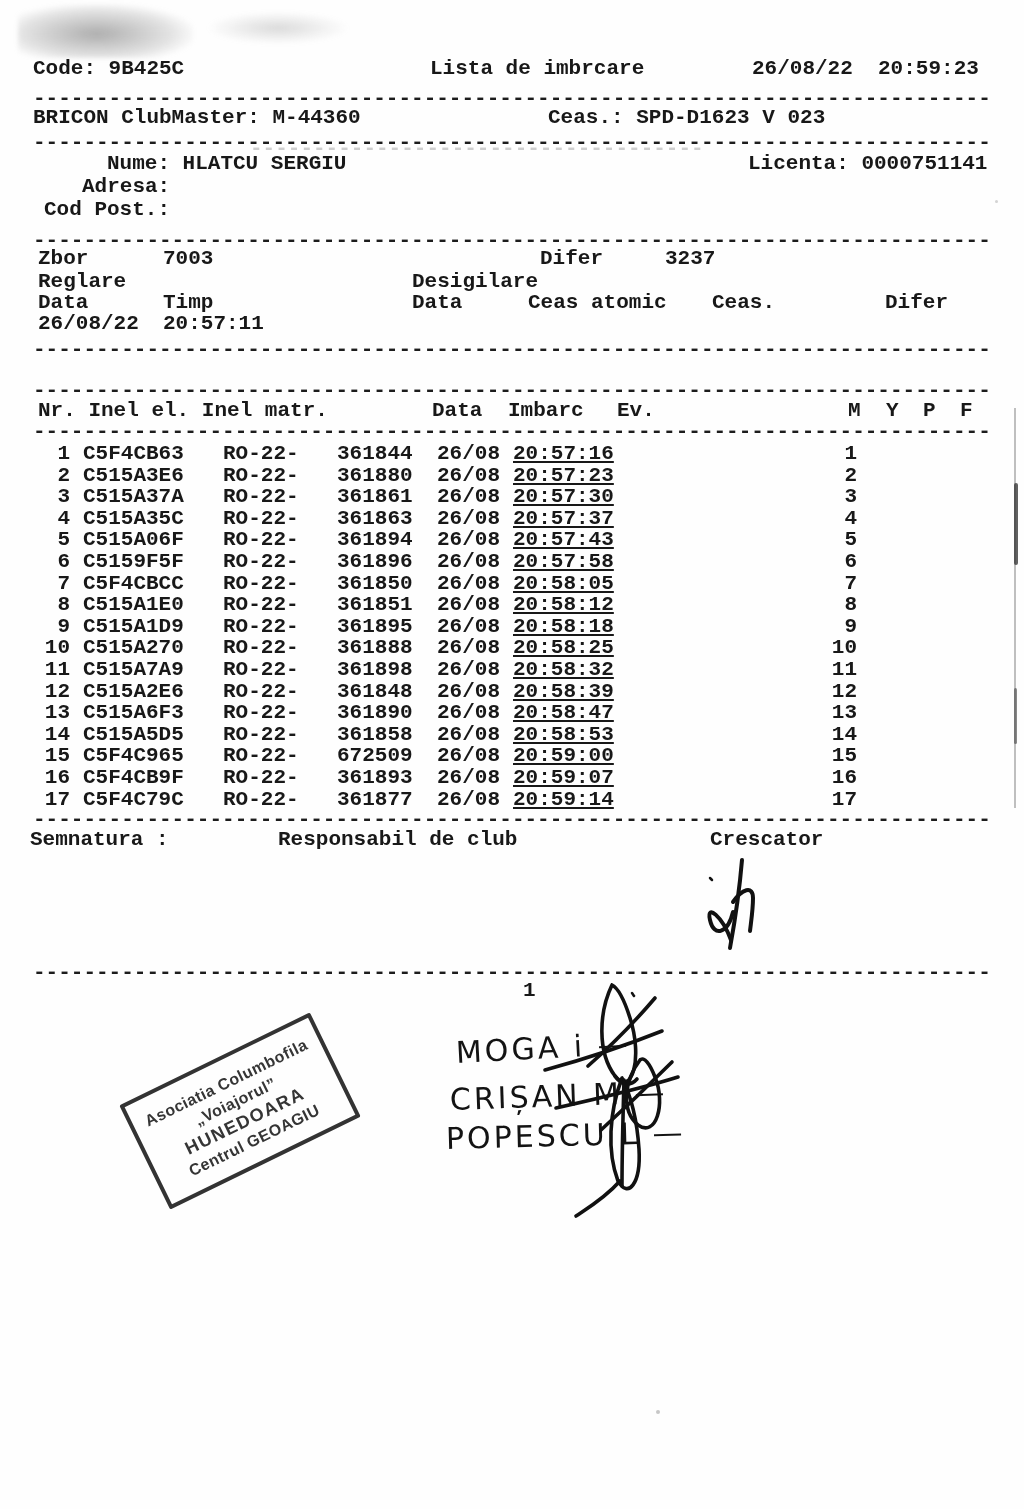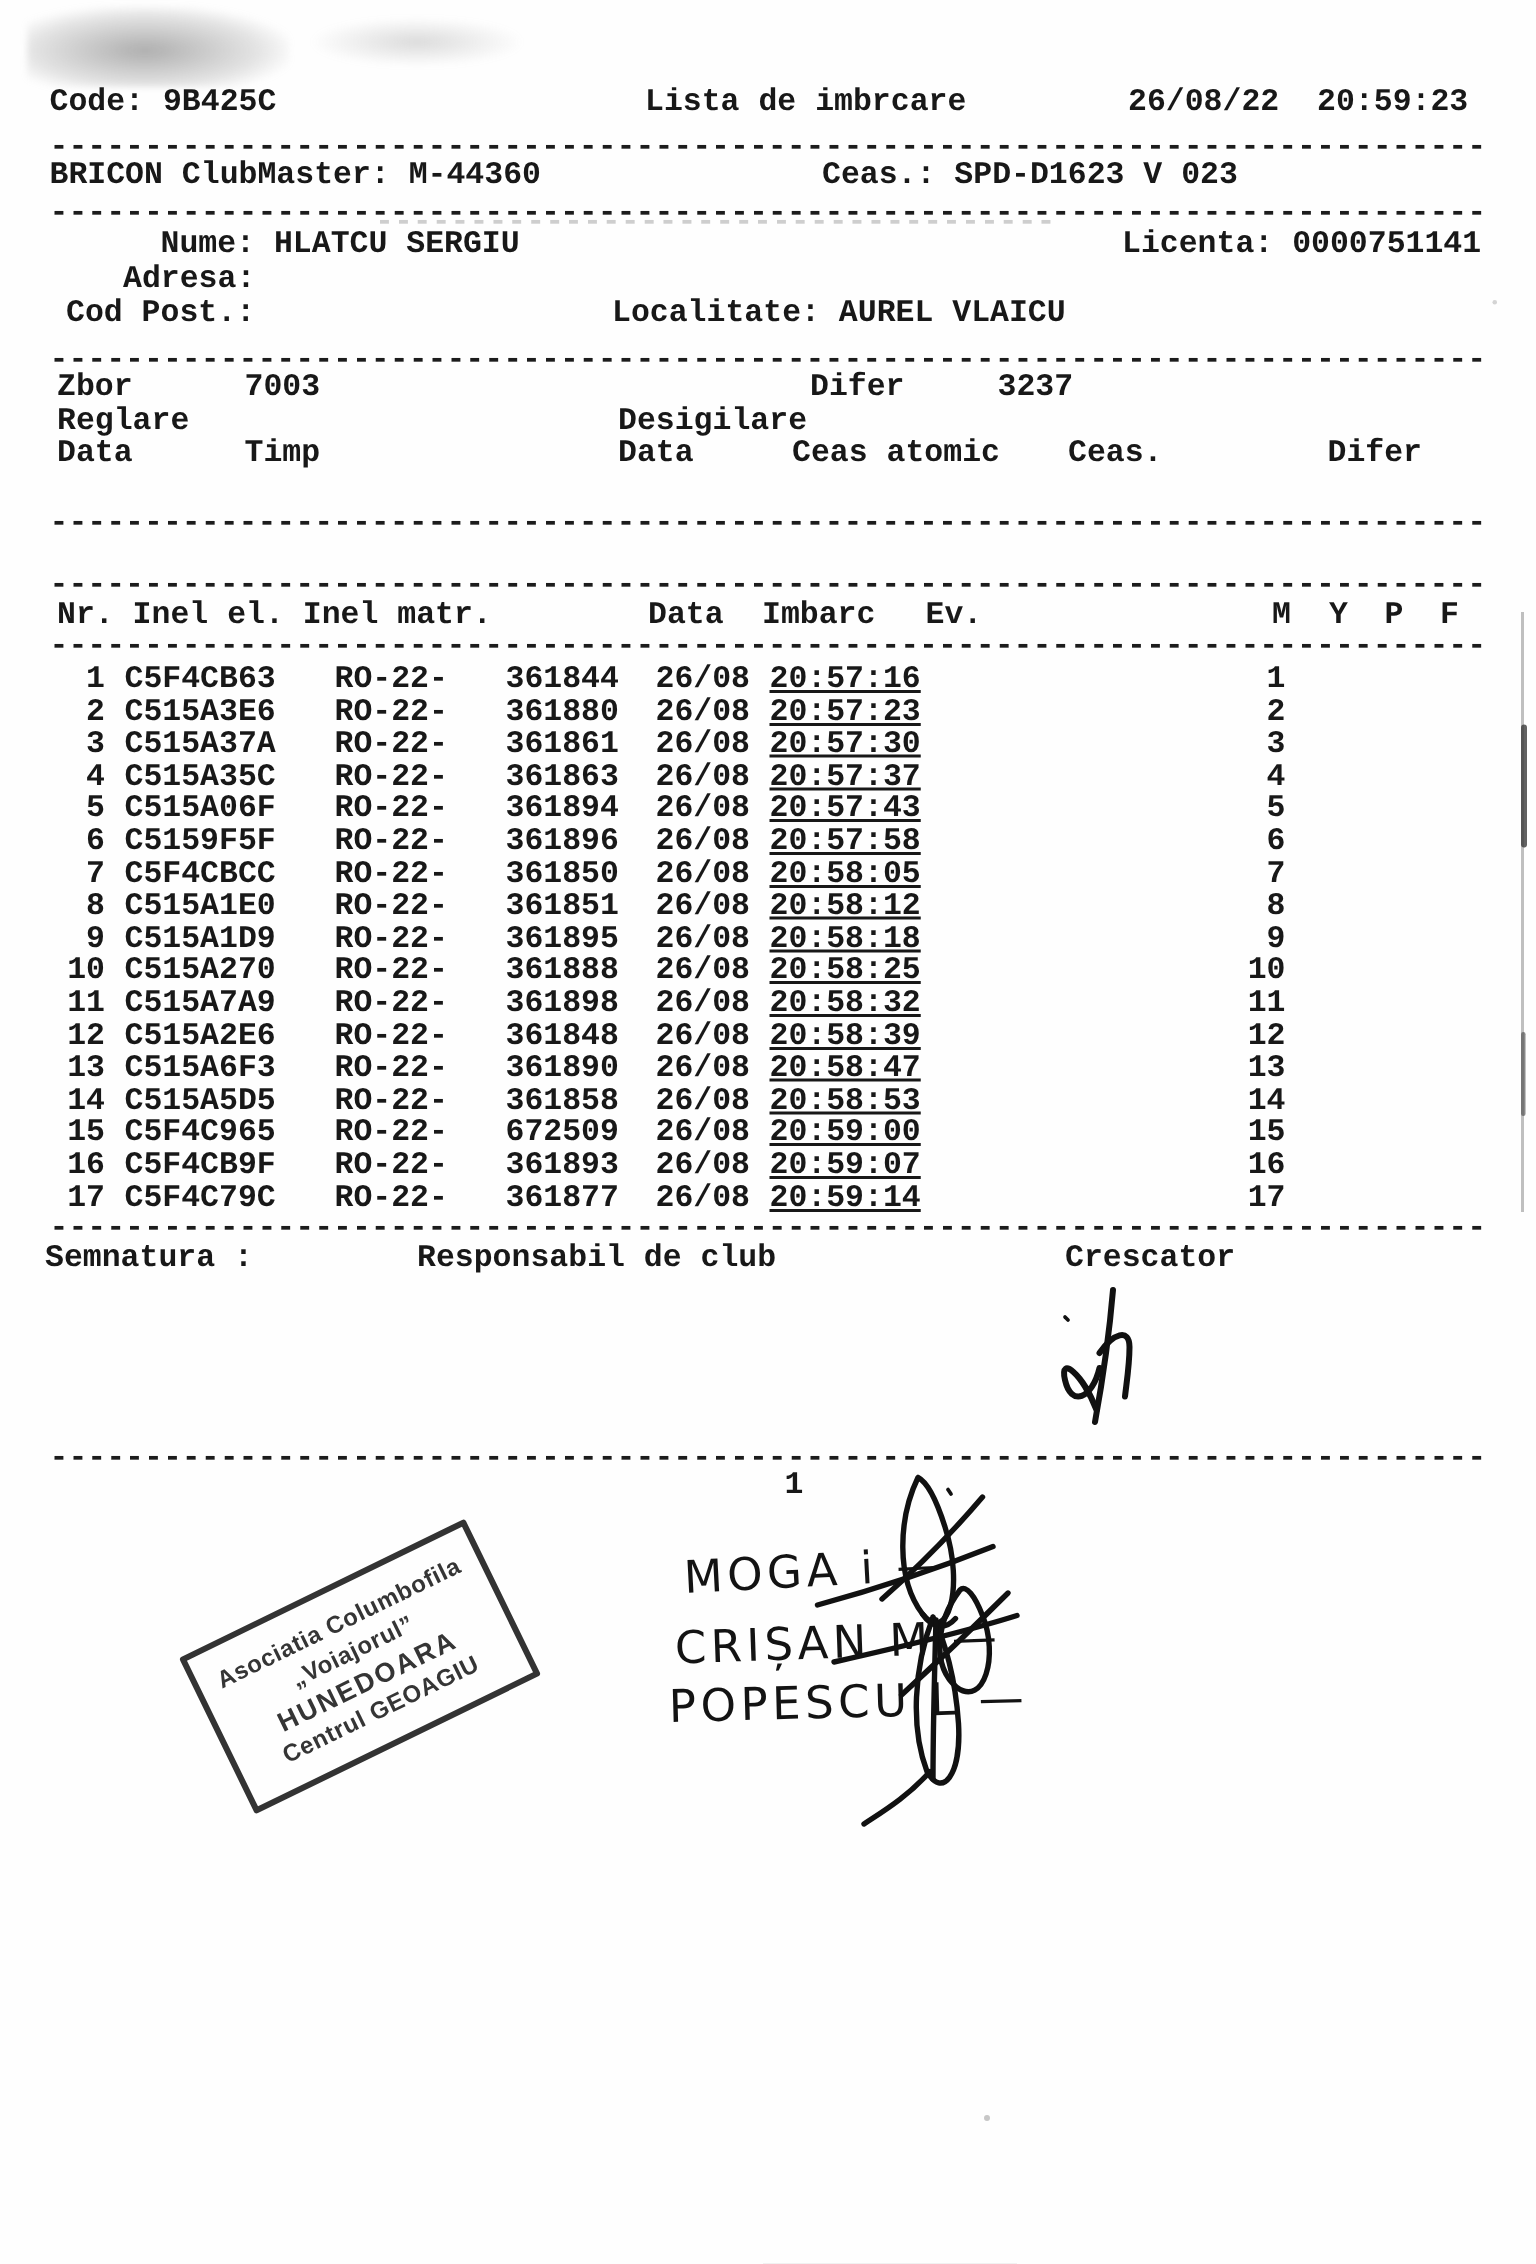--- a/index.html
+++ b/index.html
@@ -87,41 +87,44 @@
 
   <div class="line" style="top:153px">
     <span style="left:107px">Nume: HLATCU SERGIU</span>
     <span style="left:748px">Licenta: 0000751141</span>
   </div>
   <div class="line" style="top:176px">
     <span style="left:82px">Adresa:</span>
   </div>
   <div class="line" style="top:199px">
     <span style="left:44px">Cod Post.:</span>
-    <span style="left:408px">Localitate: AUREL VLAICU</span>
   </div>
   <div class="sep" style="top:230px">----------------------------------------------------------------------------</div>
 
   <div class="line" style="top:248px">
     <span style="left:38px">Zbor</span>
     <span style="left:163px">7003</span>
     <span style="left:540px">Difer</span>
     <span style="left:665px">3237</span>
   </div>
   <div class="line" style="top:271px">
     <span style="left:38px">Reglare</span>
     <span style="left:412px">Desigilare</span>
   </div>
   <div class="line" style="top:292px">
     <span style="left:38px">Data</span>
     <span style="left:163px">Timp</span>
     <span style="left:412px">Data</span>
     <span style="left:528px">Ceas atomic</span>
     <span style="left:712px">Ceas.</span>
     <span style="left:885px">Difer</span>
+  </div>
+  <div class="line" style="top:313px">
+    <span style="left:38px">26/08/22</span>
+    <span style="left:163px">20:57:11</span>
   </div>
   <div class="sep" style="top:339px">----------------------------------------------------------------------------</div>
   <div class="sep" style="top:380px">----------------------------------------------------------------------------</div>
 
   <div class="line" style="top:400px">
     <span style="left:38px">Nr. Inel el. Inel matr.</span>
     <span style="left:432px">Data</span>
     <span style="left:508px">Imbarc</span>
     <span style="left:617px">Ev.</span>
     <span style="left:848px">M</span>

